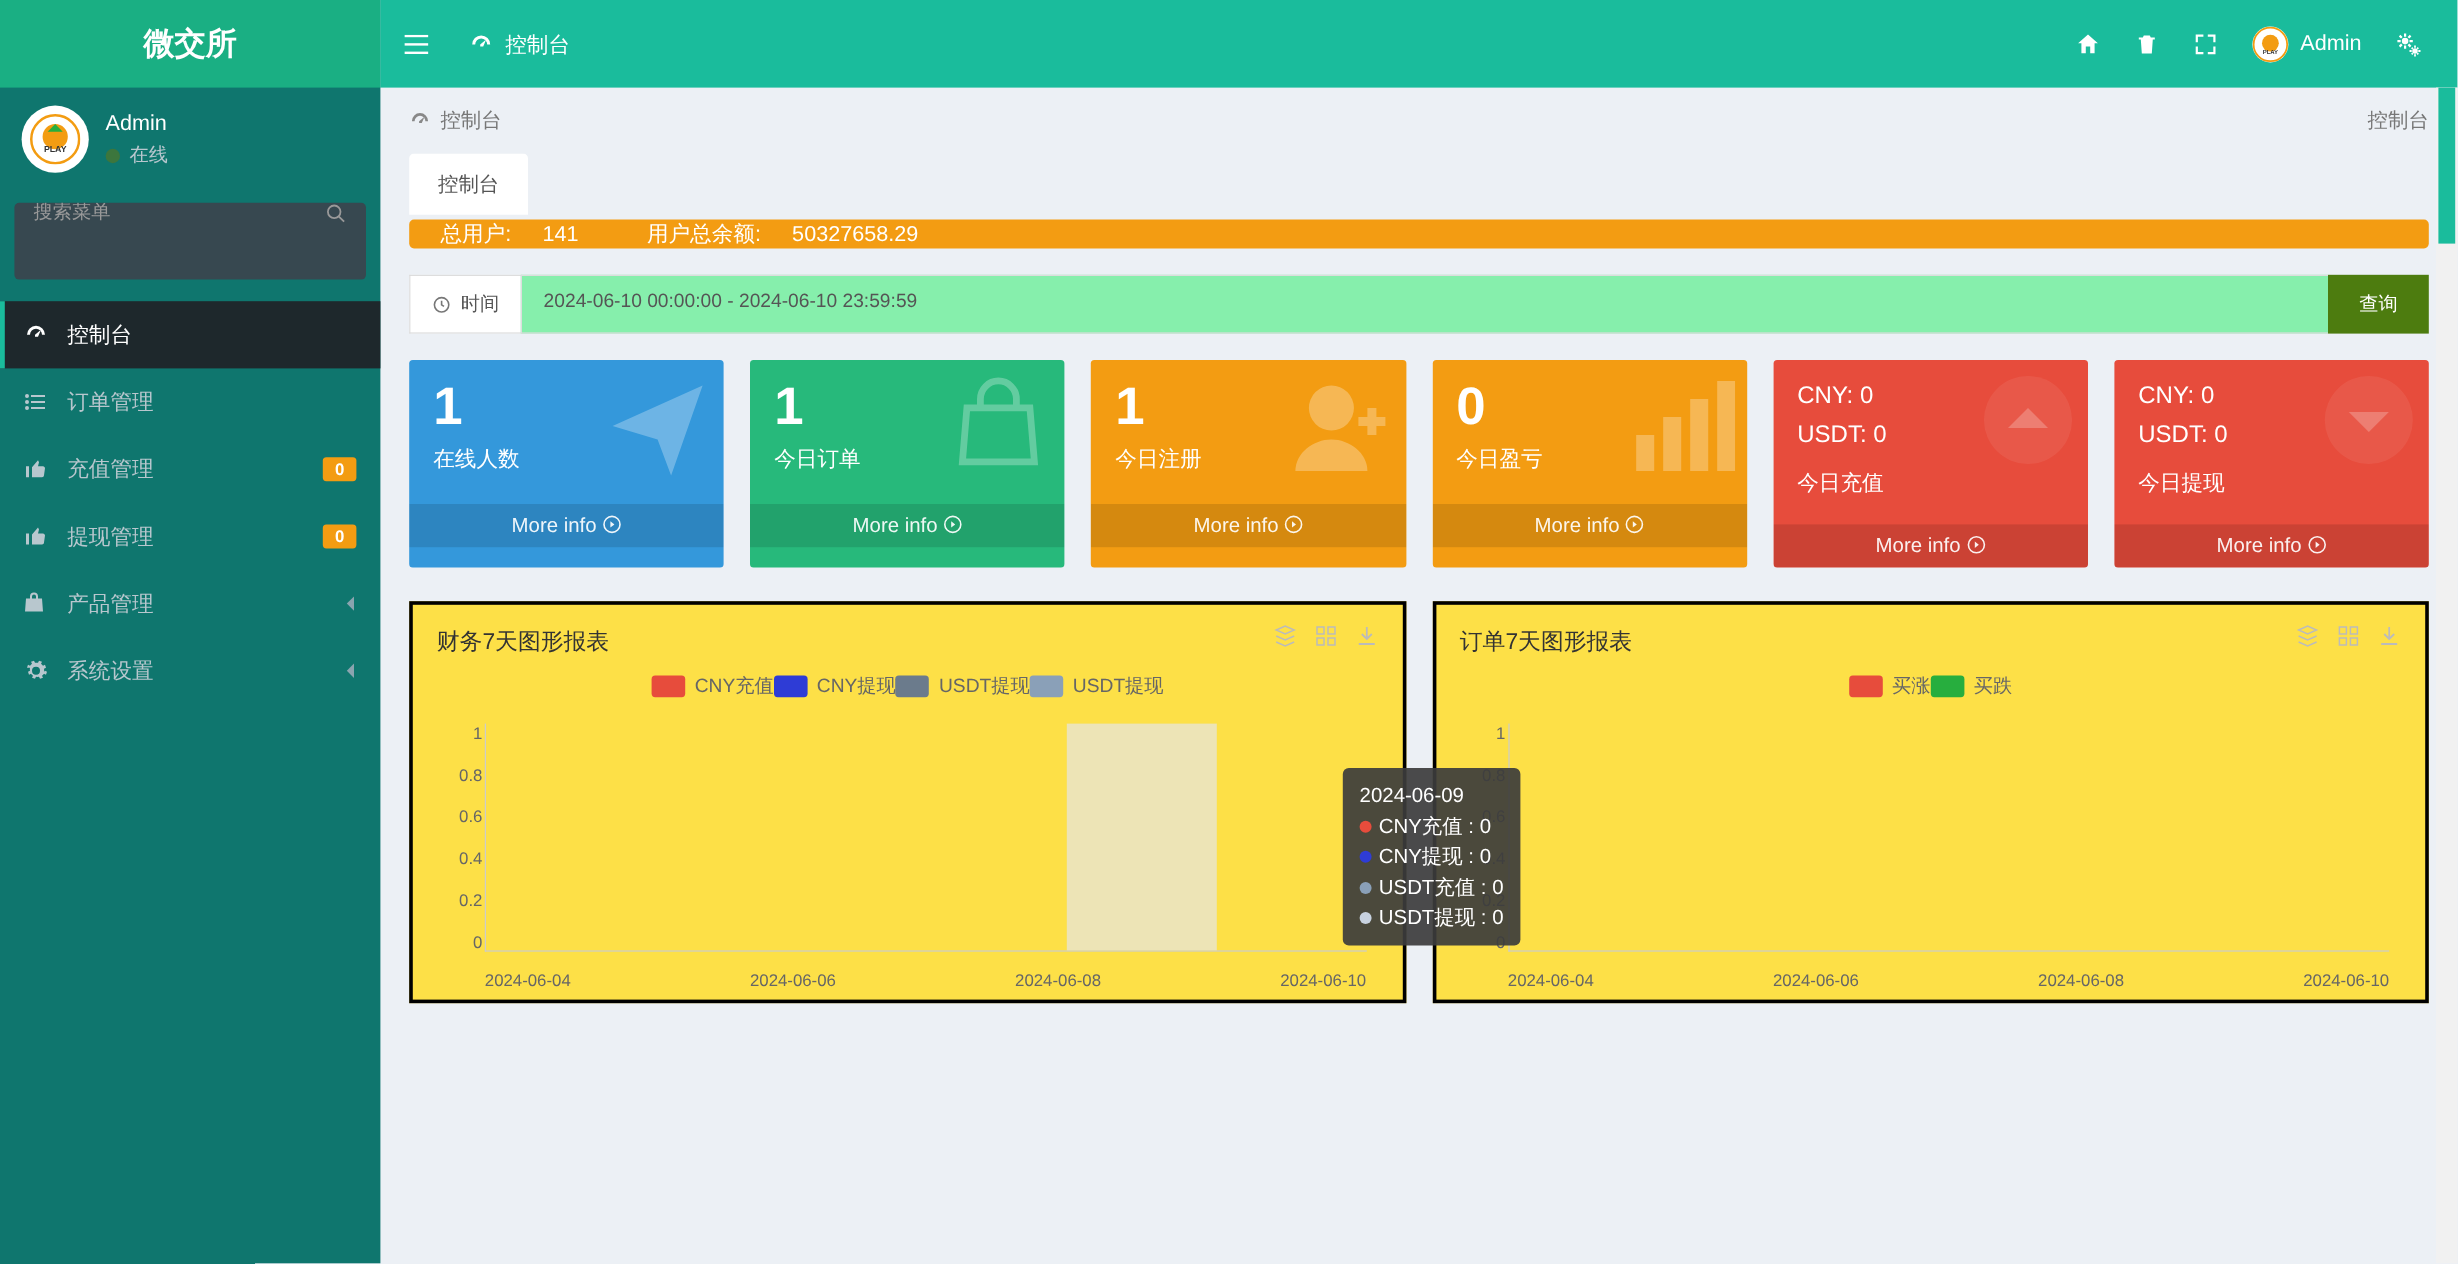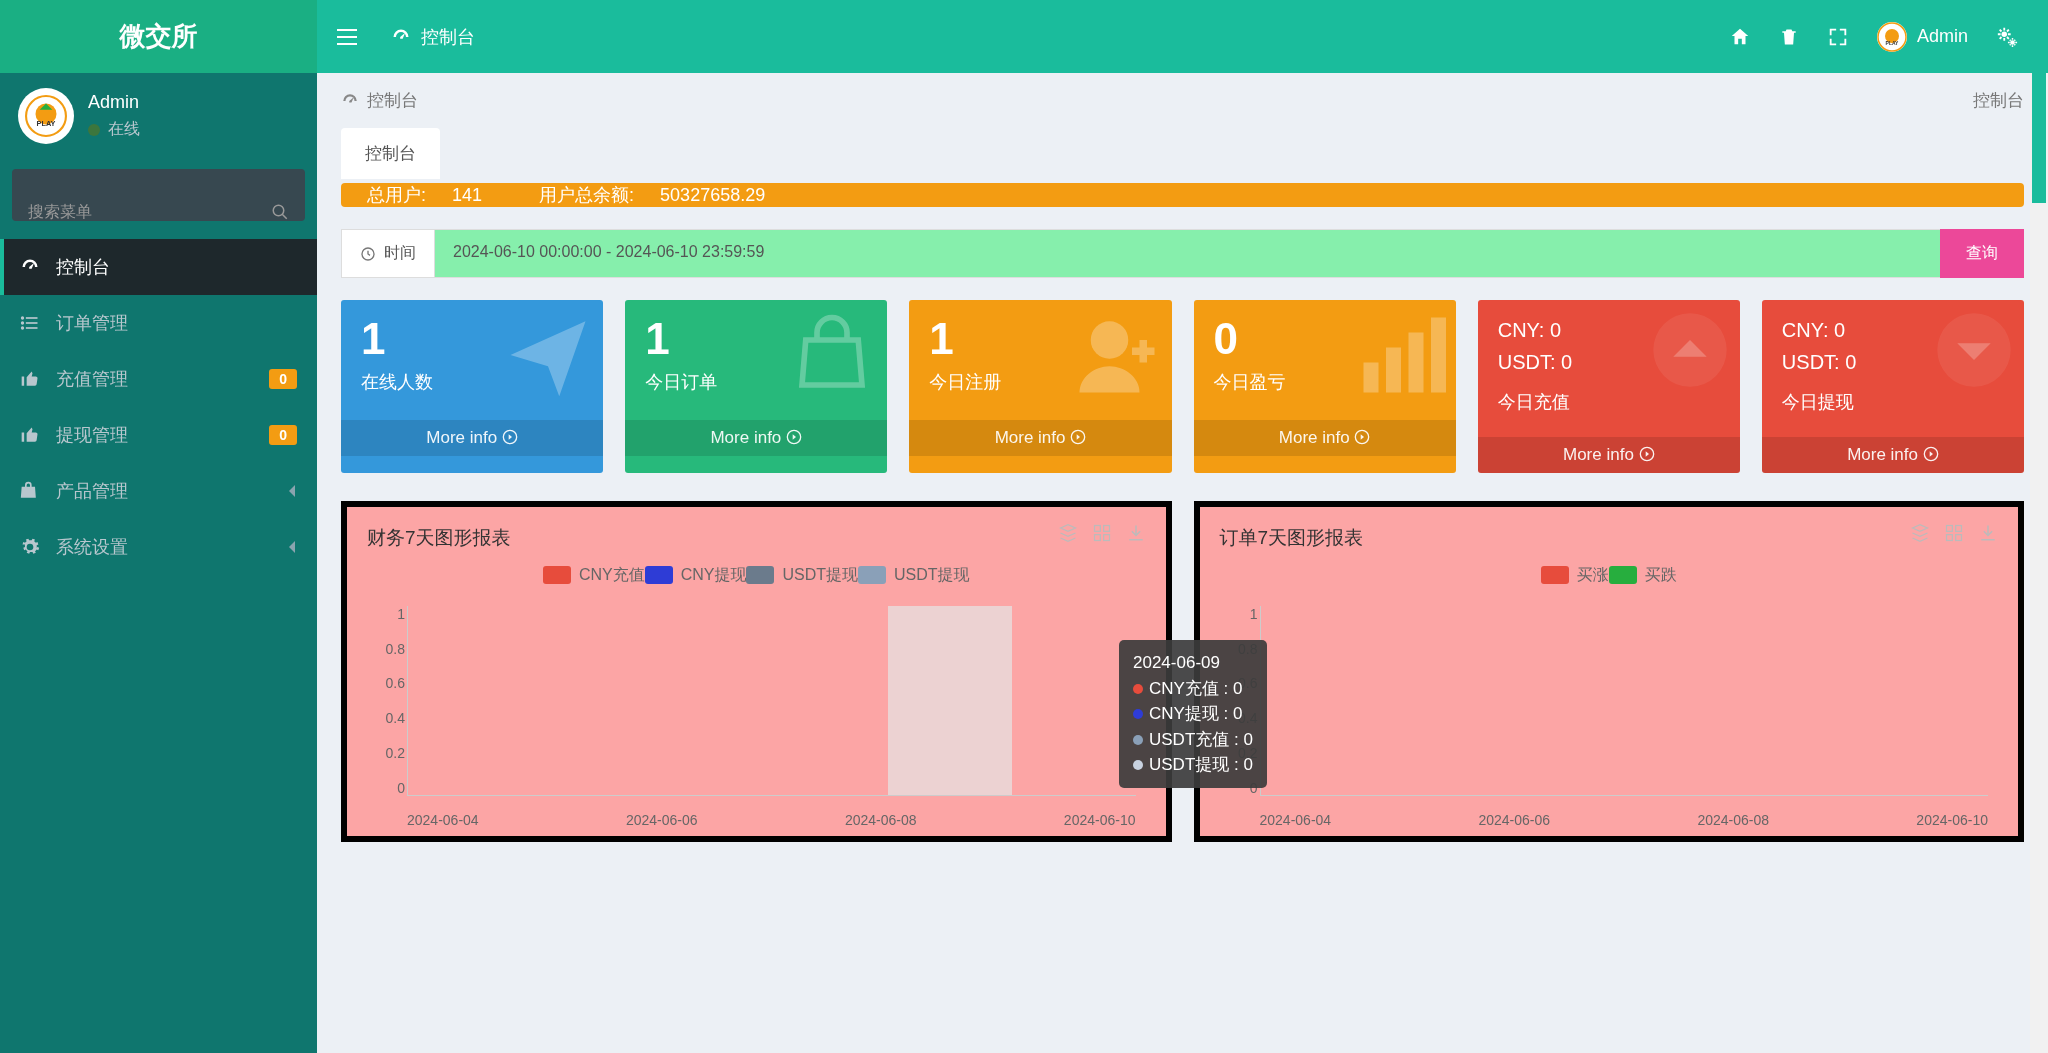--- a/index.html
+++ b/index.html
@@ -9,21 +9,21 @@
 
 .sidebar{width:317px;background:#0f766e;color:#b8c7ce;display:flex;flex-direction:column;flex-shrink:0;}
 .logo{height:73px;background:#1aaf83;color:#fff;display:flex;align-items:center;justify-content:center;font-size:26px;font-weight:bold;}
 .user-panel{padding:15px 18px;display:flex;align-items:center;gap:14px;}
 .user-avatar{width:56px;height:56px;border-radius:50%;background:#fff;display:flex;align-items:center;justify-content:center;position:relative;}
 .user-avatar svg{width:42px;height:42px;}
 .user-info{display:flex;flex-direction:column;gap:6px;}
 .user-name{color:#fff;font-size:18px;}
 .user-status{display:flex;align-items:center;gap:8px;font-size:16px;}
 .status-dot{width:12px;height:12px;border-radius:50%;background:#3c763d;}
-.search-box{margin:10px 12px;background:#374850;border-radius:4px;display:flex;align-items:flex-end;height:52px;padding:0 16px;}
+.search-box{margin:10px 12px;background:#374850;border-radius:4px;display:flex;align-items:flex-start;height:64px;padding:0 16px;}
 .search-box input{flex:1;background:transparent;border:none;color:#ccc;font-size:16px;outline:none;}
 .search-box input::placeholder{color:#999;}
 .search-icon{color:#999;font-size:16px;}
 
 .nav-menu{list-style:none;margin-top:8px;}
 .nav-item{display:flex;align-items:center;padding:16px 20px;color:#b8c7ce;cursor:pointer;font-size:18px;gap:14px;position:relative;}
 .nav-item.active{background:#1e282c;color:#fff;border-left:4px solid #1abc9c;padding-left:16px;}
 .nav-item .nav-icon{width:22px;text-align:center;}
 .nav-item .badge{margin-left:auto;background:#f39c12;color:#fff;border-radius:3px;padding:2px 10px;font-size:14px;font-weight:bold;}
 .nav-item .chevron{margin-left:auto;font-size:14px;color:#8aa4af;}
@@ -47,40 +47,40 @@
 
 .tab-bar{display:flex;margin-bottom:0;}
 .tab{background:#fff;padding:14px 24px;border-radius:4px 4px 0 0;font-size:17px;color:#555;}
 
 .info-banner{background:#f39c12;color:#fff;padding:0 26px;border-radius:4px;font-size:18px;margin-top:4px;margin-bottom:22px;}
 .info-banner span{margin-right:26px;}
 
 .date-row{display:flex;margin-bottom:22px;}
 .date-label{background:#fff;border:1px solid #ddd;padding:13px 18px;font-size:16px;color:#555;display:flex;align-items:center;gap:8px;border-right:none;}
 .date-input{flex:1;background:#86efac;border:1px solid #ddd;padding:13px 18px;font-size:16px;color:#555;border-right:none;}
-.date-btn{background:#ec4899;color:#fff;border:none;padding:13px 26px;font-size:16px;cursor:pointer;}
+.date-btn{background:#4d7c0f;color:#fff;border:none;padding:13px 26px;font-size:16px;cursor:pointer;}
 
 
 .stats-row{display:flex;gap:22px;margin-bottom:28px;}
 .stat-box{flex:1;border-radius:3px;color:#fff;position:relative;overflow:hidden;display:flex;flex-direction:column;}
 .stat-body{padding:14px 20px 20px 20px;position:relative;min-height:120px;}
 .stat-value{font-size:44px;font-weight:bold;}
 .stat-label{font-size:18px;margin-top:6px;}
 .stat-icon{position:absolute;right:10px;top:10px;opacity:.28;}
 .stat-footer{background:rgba(0,0,0,.12);text-align:center;padding:8px 0;font-size:17px;color:rgba(255,255,255,.92);}
 .stat-multi{font-size:20px;line-height:1.6;}
 .stat-multi .ml{margin-top:10px;font-size:18px;}
 .bg-aqua{background:#3498db;}
 .bg-green{background:#27b97b;}
 .bg-yellow{background:#f39c12;}
 .bg-red{background:#e74c3c;}
 
 
 .charts-row{display:flex;gap:22px;}
-.chart-panel{flex:1;background:#fca5a5;border:6px solid #000000;}
+.chart-panel{flex:1;background:#fde047;border:3px solid #000000;}
 .chart-title{padding:18px 20px 6px 20px;font-size:19px;color:#333;font-weight:500;}
 .chart-toolbar{position:absolute;right:20px;top:16px;display:flex;gap:14px;color:#999;font-size:20px;}
 .chart-legend{display:flex;justify-content:center;padding:8px 0 10px 0;font-size:16px;color:#666;align-items:center;position:relative;}
 .leg-item{display:flex;align-items:center;gap:8px;}
 .leg-swatch{width:28px;height:18px;border-radius:3px;}
 .chart-body{height:240px;position:relative;padding:10px 30px 10px 60px;}
 .chart-inner{position:relative;}
 
 
 .chart-tooltip{position:absolute;background:rgba(60,60,60,.92);color:#fff;padding:10px 14px;border-radius:5px;font-size:17px;line-height:1.5;z-index:10;}

